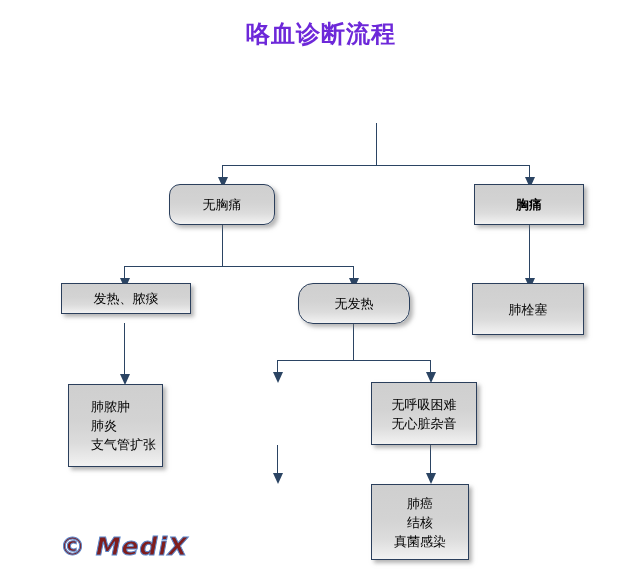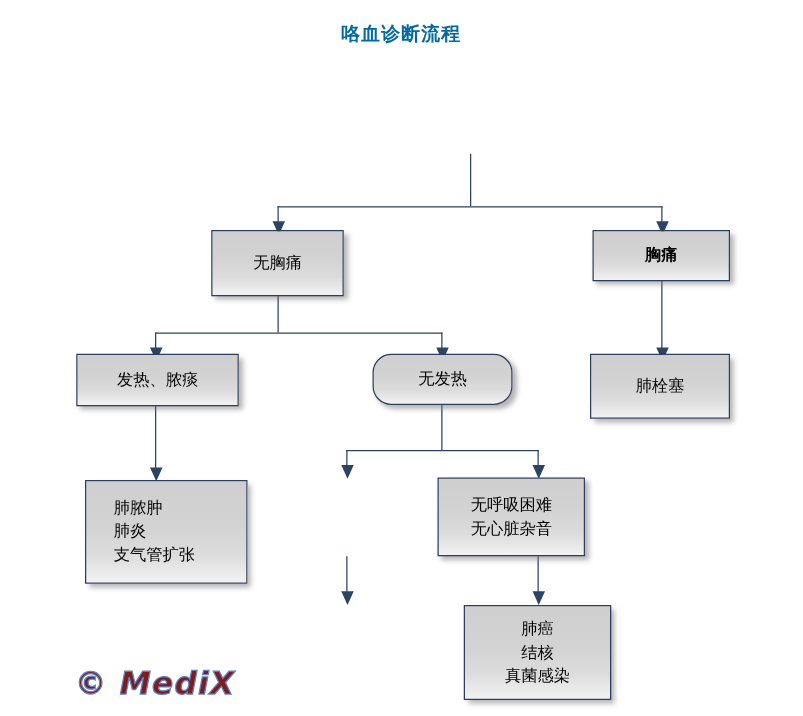--- a/index.html
+++ b/index.html
@@ -16,23 +16,23 @@
     height: 573px;
     background: #ffffff;
     overflow: hidden;
   }
   #title {
     position: absolute;
     left: 0;
     top: 18px;
     width: 642px;
     text-align: center;
-    font-size: 15px;
+    font-size: 24px;
     font-weight: bold;
-    color: #0369a1;
+    color: #6d28d9;
     letter-spacing: 1px;
     font-family: "DejaVu Serif", "Liberation Serif", serif;
   }
   .node {
     position: absolute;
     box-sizing: border-box;
     border: 1px solid #2b3f5c;
     background: linear-gradient(to bottom, #cfcfcf 0%, #d3d3d3 45%, #dcdcdc 72%, #f2f2f2 100%);
     box-shadow: 3px 3px 4px rgba(120,120,120,0.55);
     display: flex;
@@ -122,54 +122,54 @@
   <div class="vline" style="left:430px; top:360px; height:14px;"></div>
   <div class="arrow" style="left:426px; top:372px;"></div>
 
   <div class="vline" style="left:277px; top:445px; height:36px;"></div>
   <div class="arrow" style="left:273px; top:473px;"></div>
 
   <div class="vline" style="left:430px; top:445px; height:36px;"></div>
   <div class="arrow" style="left:426px; top:473px;"></div>
 
 
-  <div class="node" style="left:169px; top:184px; width:106px; height:53px;">
+  <div class="node" style="left:169px; top:184px; width:106px; height:41px;border-radius:11px;">
     <span class="txt">无胸痛</span>
   </div>
 
   <div class="node" style="left:474px; top:184px; width:110px; height:41px;font-weight:bold;">
     <span class="txt">胸痛</span>
   </div>
 
-  <div class="node" style="left:61px; top:283px; width:130px; height:42px;">
+  <div class="node" style="left:61px; top:283px; width:130px; height:31px;">
     <span class="txt">发热、脓痰</span>
   </div>
 
   <div class="node" style="left:298px; top:283px; width:112px; height:41px;border-radius:15px;">
     <span class="txt">无发热</span>
   </div>
 
   <div class="node" style="left:472px; top:283px; width:112px; height:52px;">
     <span class="txt">肺栓塞</span>
   </div>
 
-  <div class="node left-align" style="left:68px; top:384px; width:130px; height:83px;">
+  <div class="node left-align" style="left:68px; top:384px; width:95px; height:83px;">
     <span class="txt">肺脓肿
 肺炎
 支气管扩张</span>
   </div>
 
 
-  <div class="node" style="left:350px; top:382px; width:118px; height:63px;">
+  <div class="node" style="left:371px; top:382px; width:106px; height:63px;">
     <span class="txt">无呼吸困难
 无心脏杂音</span>
   </div>
 
 
-  <div class="node" style="left:371px; top:484px; width:118px; height:76px;">
+  <div class="node" style="left:371px; top:484px; width:98px; height:76px;">
     <span class="txt">肺癌
 结核
 真菌感染</span>
   </div>
 
   <div id="watermark">© MediX</div>
 
 </div>
 
 </body></html>

